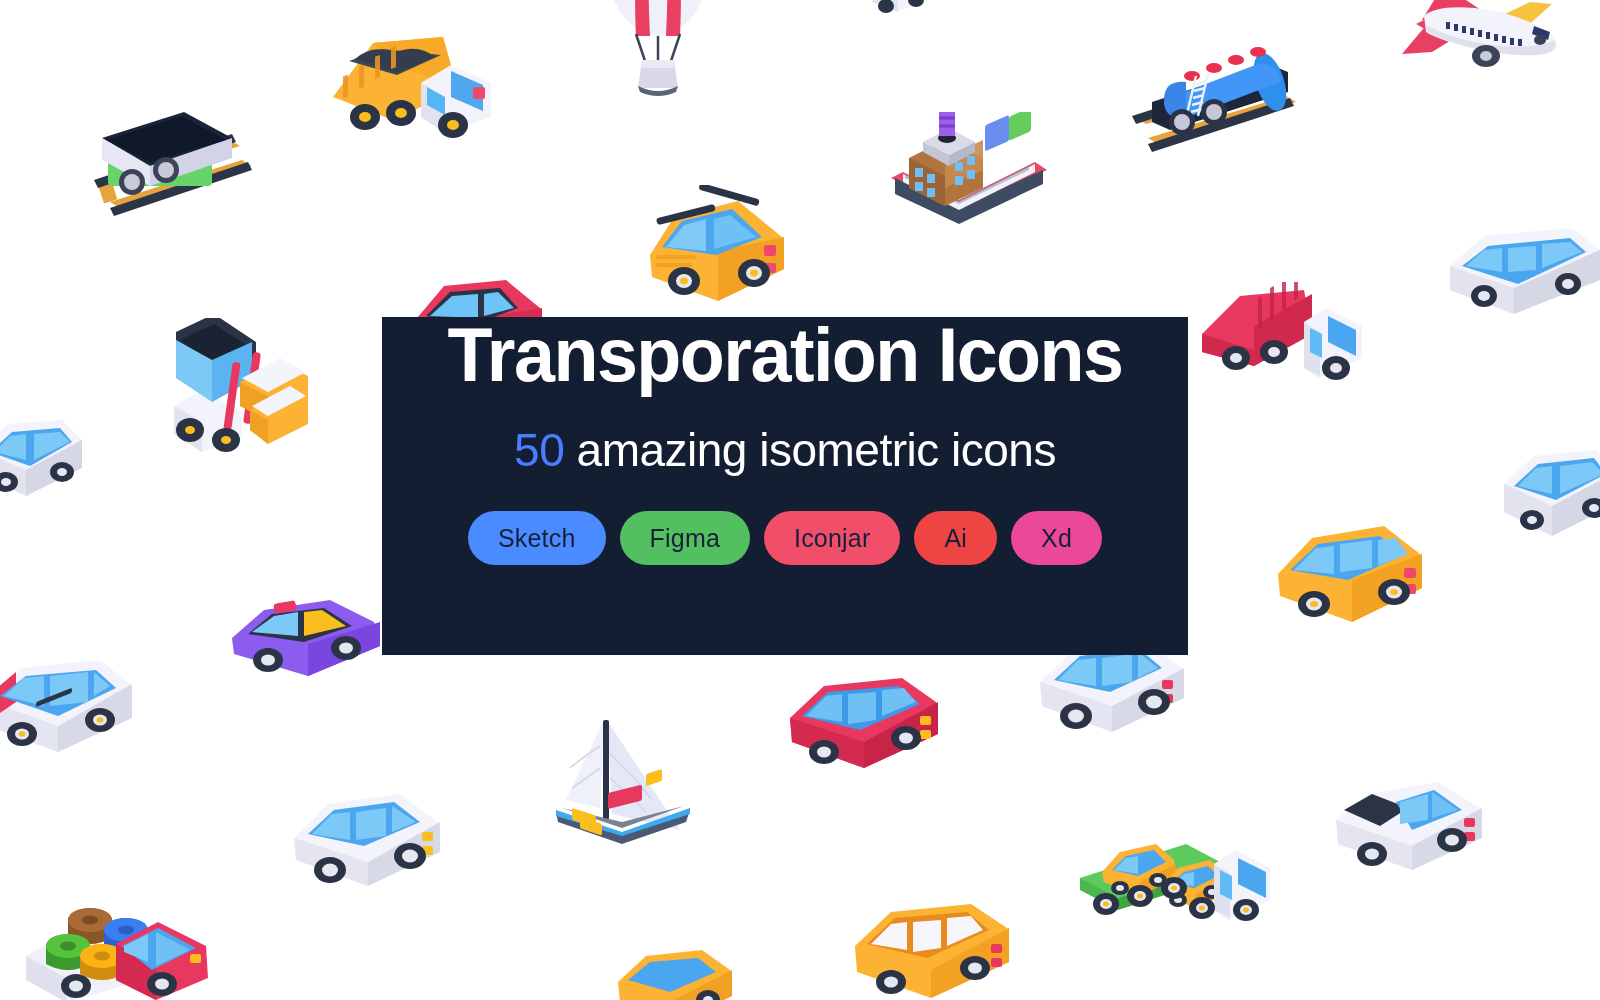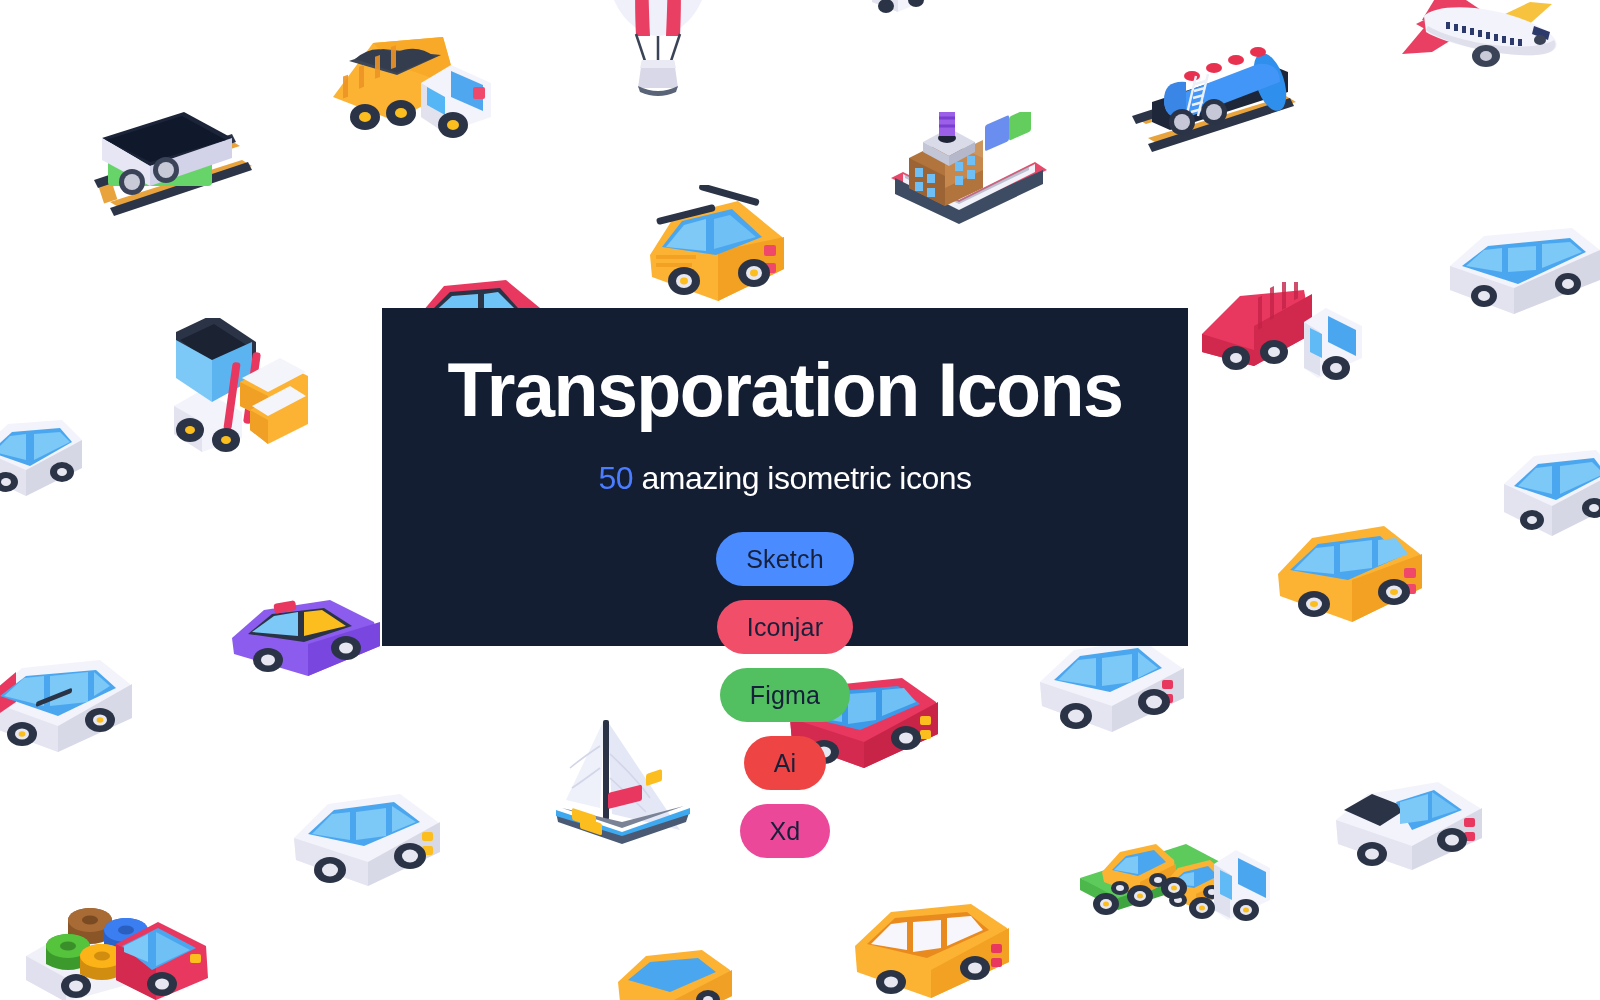--- a/index.html
+++ b/index.html
@@ -29,61 +29,60 @@
   }
   .bg-icon {
     position: absolute;
     display: block;
   }
 
   
   .hero-card {
     position: absolute;
     left: 382px;
-    top: 308px;
+    top: 317px;
     width: 806px;
     height: 338px;
     background: #141e33;
     z-index: 10;
     display: flex;
     flex-direction: column;
     align-items: center;
     justify-content: flex-start;
-    padding-top: 44px;
   }
 
   .hero-title {
     color: #ffffff;
     font-family: "Liberation Sans Narrow", "Liberation Sans", sans-serif;
     font-size: 76px;
     font-weight: 700;
     letter-spacing: -1.6px;
     line-height: 1;
     white-space: nowrap;
     transform: scaleX(0.97);
   }
 
   .hero-subtitle {
     margin-top: 34px;
     color: #ffffff;
     font-family: "Liberation Sans", sans-serif;
-    font-size: 32px;
+    font-size: 46px;
     font-weight: 400;
     line-height: 1;
     white-space: nowrap;
     letter-spacing: -0.5px;
   }
   .hero-subtitle .count {
     color: #4a7dff;
   }
 
   .badge-row {
     margin-top: 38px;
     display: flex;
-    flex-direction: column;
+    flex-direction: row;
     align-items: center;
     gap: 14px;
   }
 
   .badge {
     height: 54px;
     border-radius: 27px;
     display: flex;
     align-items: center;
     justify-content: center;
@@ -786,21 +785,21 @@
   <div class="hero-card">
 
     <h1 class="hero-title">Transporation Icons</h1>
 
     <p class="hero-subtitle">
       <span class="count">50</span><span> amazing isometric icons</span>
     </p>
 
     <div class="badge-row">
       <div class="badge" style="background:#4a8cff">Sketch</div>
+      <div class="badge" style="background:#52bf60">Figma</div>
       <div class="badge" style="background:#f04e69">Iconjar</div>
-      <div class="badge" style="background:#52bf60">Figma</div>
       <div class="badge" style="background:#ef4444">Ai</div>
       <div class="badge" style="background:#ec4899">Xd</div>
     </div>
 
   </div>
 
 </div>
 
 </body></html>

